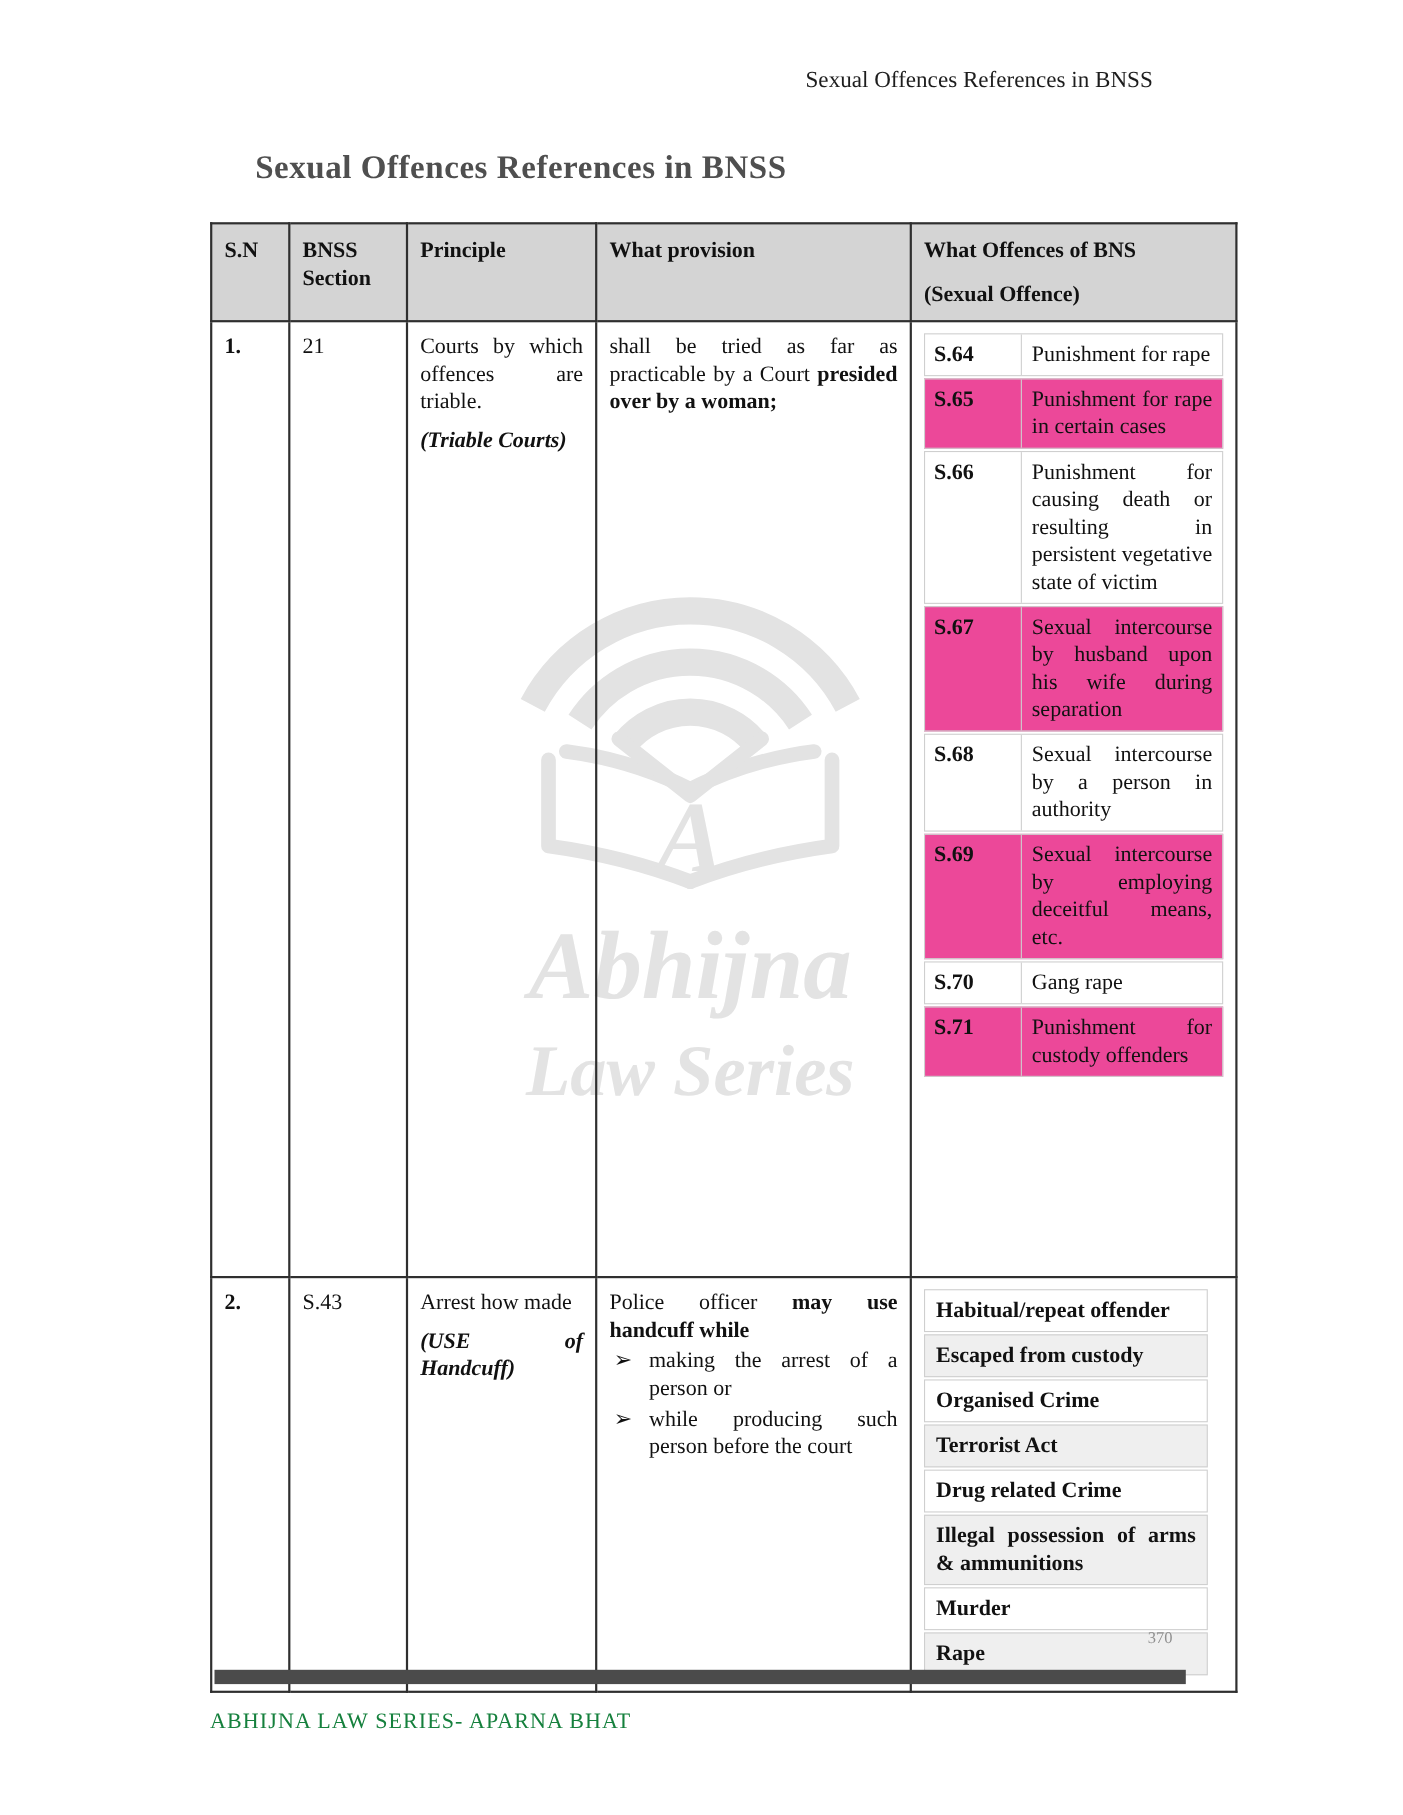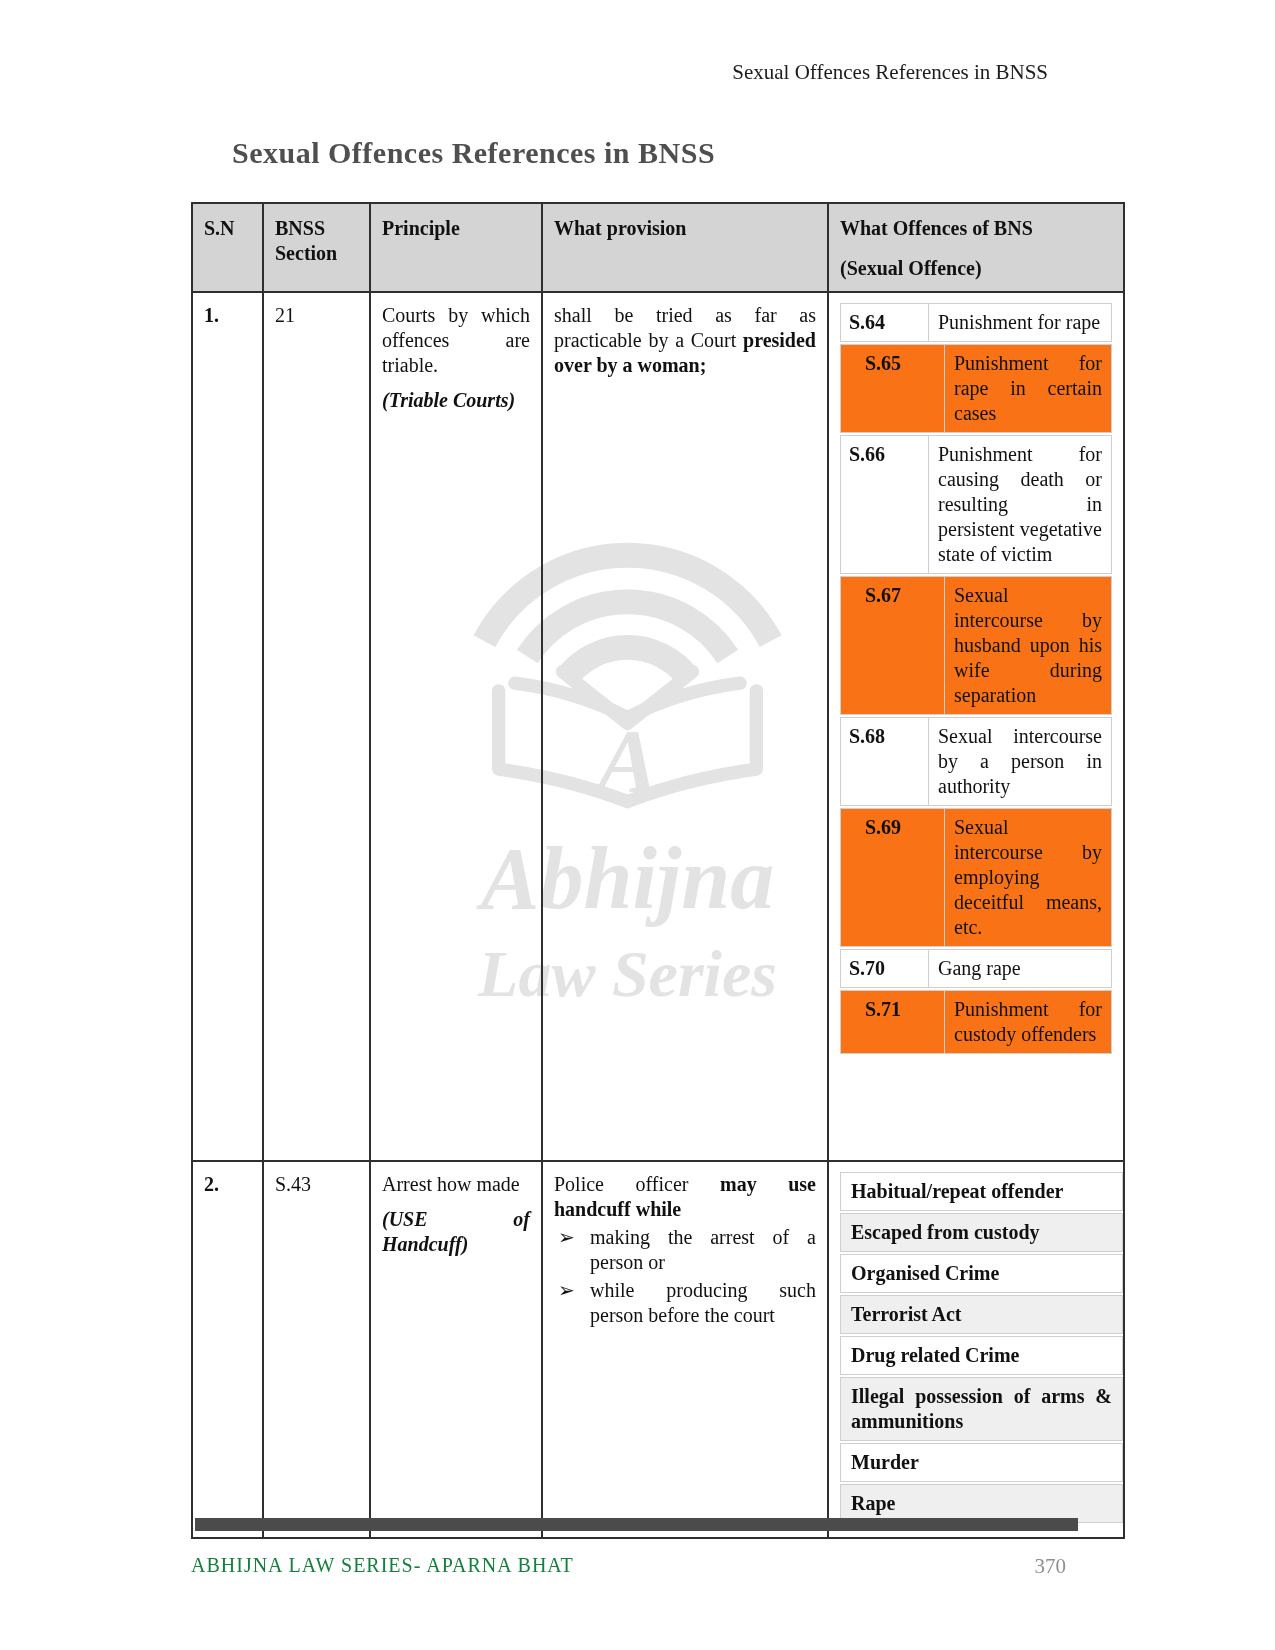--- a/index.html
+++ b/index.html
@@ -15,21 +15,21 @@
   .wm-line { font-style:italic; font-weight:bold; line-height:1.0; }
   .wm-line1 { font-size:88px; margin-top:22px; }
   .wm-line2 { font-size:66px; margin-top:18px; }
 
   
   .running-header { position:absolute; top:60px; right:227px; font-size:21px; color:#1d1d1d; z-index:1; }
   .doc-title { position:absolute; left:232px; top:136px; font-size:30px; font-weight:bold; color:#4f4f4f; letter-spacing:.5px; z-index:1; }
 
   .bottom-bar { position:absolute; left:195px; top:1518px; width:883px; height:13px; background:#4b4b4b; z-index:1; }
   .footer-left { position:absolute; left:191px; top:1554px; font-size:20px; color:#15803d; letter-spacing:1px; z-index:1; }
-  .footer-page { position:absolute; right:209px; top:1554px; font-size:21px; color:#8f8f8f; z-index:1; }
+  .footer-page { position:absolute; right:209px; top:1482px; font-size:15px; color:#8f8f8f; z-index:1; }
 
   
   table.main-table {
     position:absolute; left:191px; top:202px; width:932px; z-index:1;
     border-collapse:collapse; table-layout:fixed; background:transparent;
   }
   table.main-table th, table.main-table td {
     border:2px solid #2f2f2f; vertical-align:top; text-align:left;
     font-size:20px; line-height:25px; padding:10px 11px;
   }
@@ -44,27 +44,27 @@
   .note { font-weight:bold; font-style:italic; margin-top:10px; text-align:justify; }
   .b { font-weight:bold; }
   p.prov { margin:0; }
 
   .bullet-item { position:relative; padding-left:36px; margin-top:3px; text-align:justify; }
   .bullet-glyph { position:absolute; left:4px; top:0; }
 
   
   td.offences-cell { padding:6px 6px; }
   .sub-row { display:flex; border:1px solid #cfcfcf; margin-bottom:2px; background:#ffffff; }
-  .sub-row.shaded { background:#f97316;padding-left:16px; }
+  .sub-row.shaded { background:#ec4899; }
   .sub-code { width:88px; flex:0 0 88px; border-right:1px solid #cfcfcf; font-weight:bold; padding:6px 8px; }
   .sub-desc { flex:1; padding:6px 9px; text-align:justify; }
 
   
   td.categories-cell { padding:6px 6px; }
-  .cat-list { width:283px; }
+  .cat-list { width:258px; }
   .cat-row { border:1px solid #cfcfcf; margin-bottom:2px; background:#ffffff; font-weight:bold; padding:6px 10px; text-align:justify; }
   .cat-row.shaded { background:#efefef; }
 </style>
 </head>
 <body>
 
 <div class="page">
 
   <div class="watermark">
     <svg width="345" height="315" viewBox="0 0 360 330">

